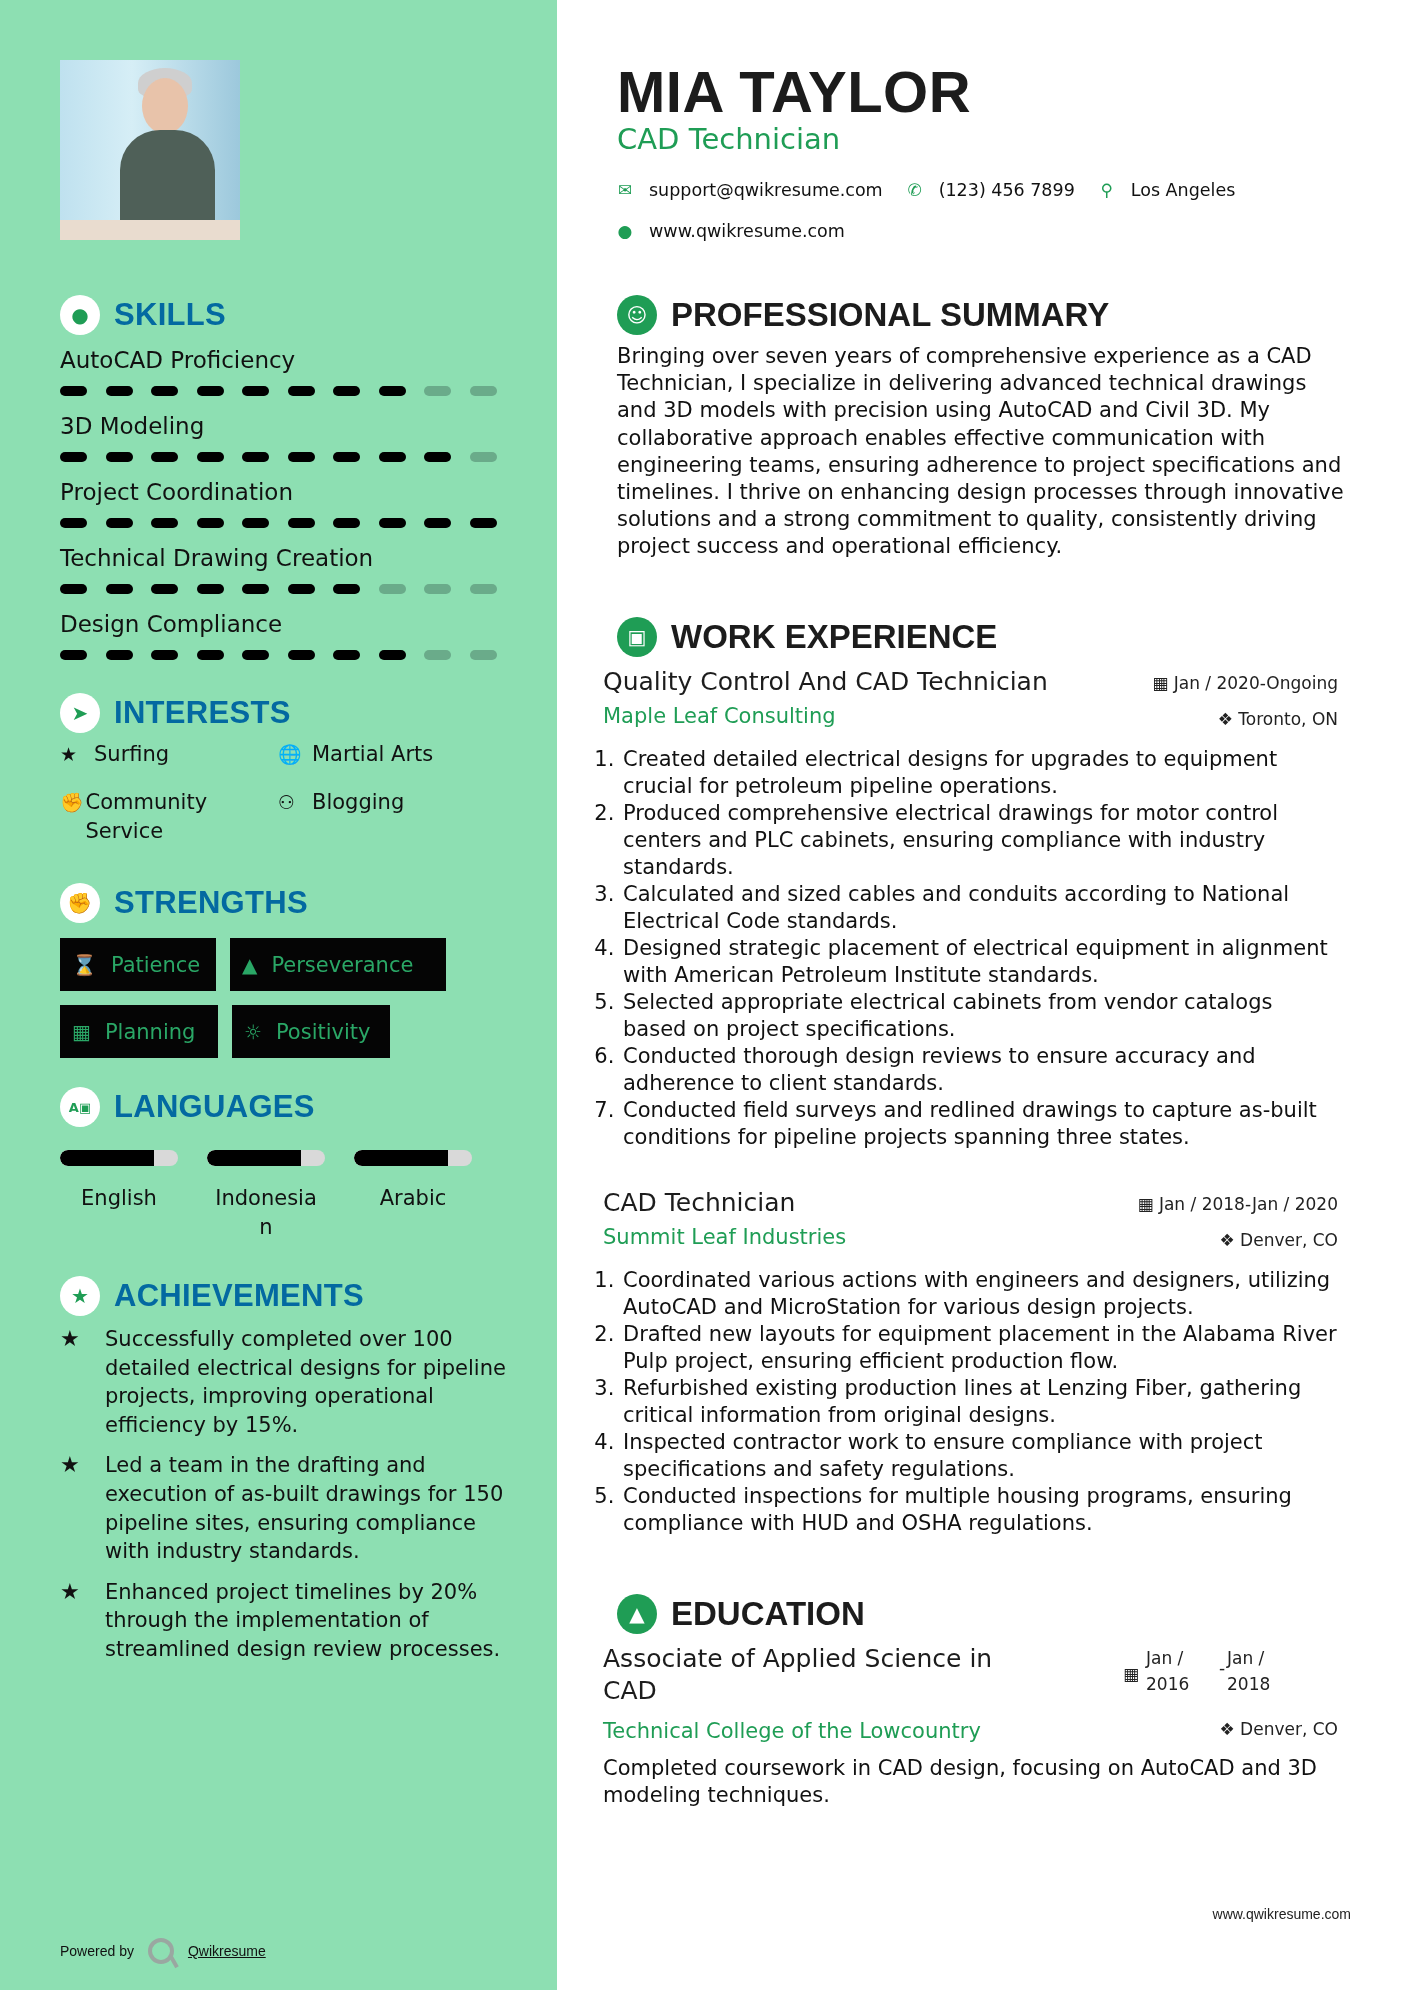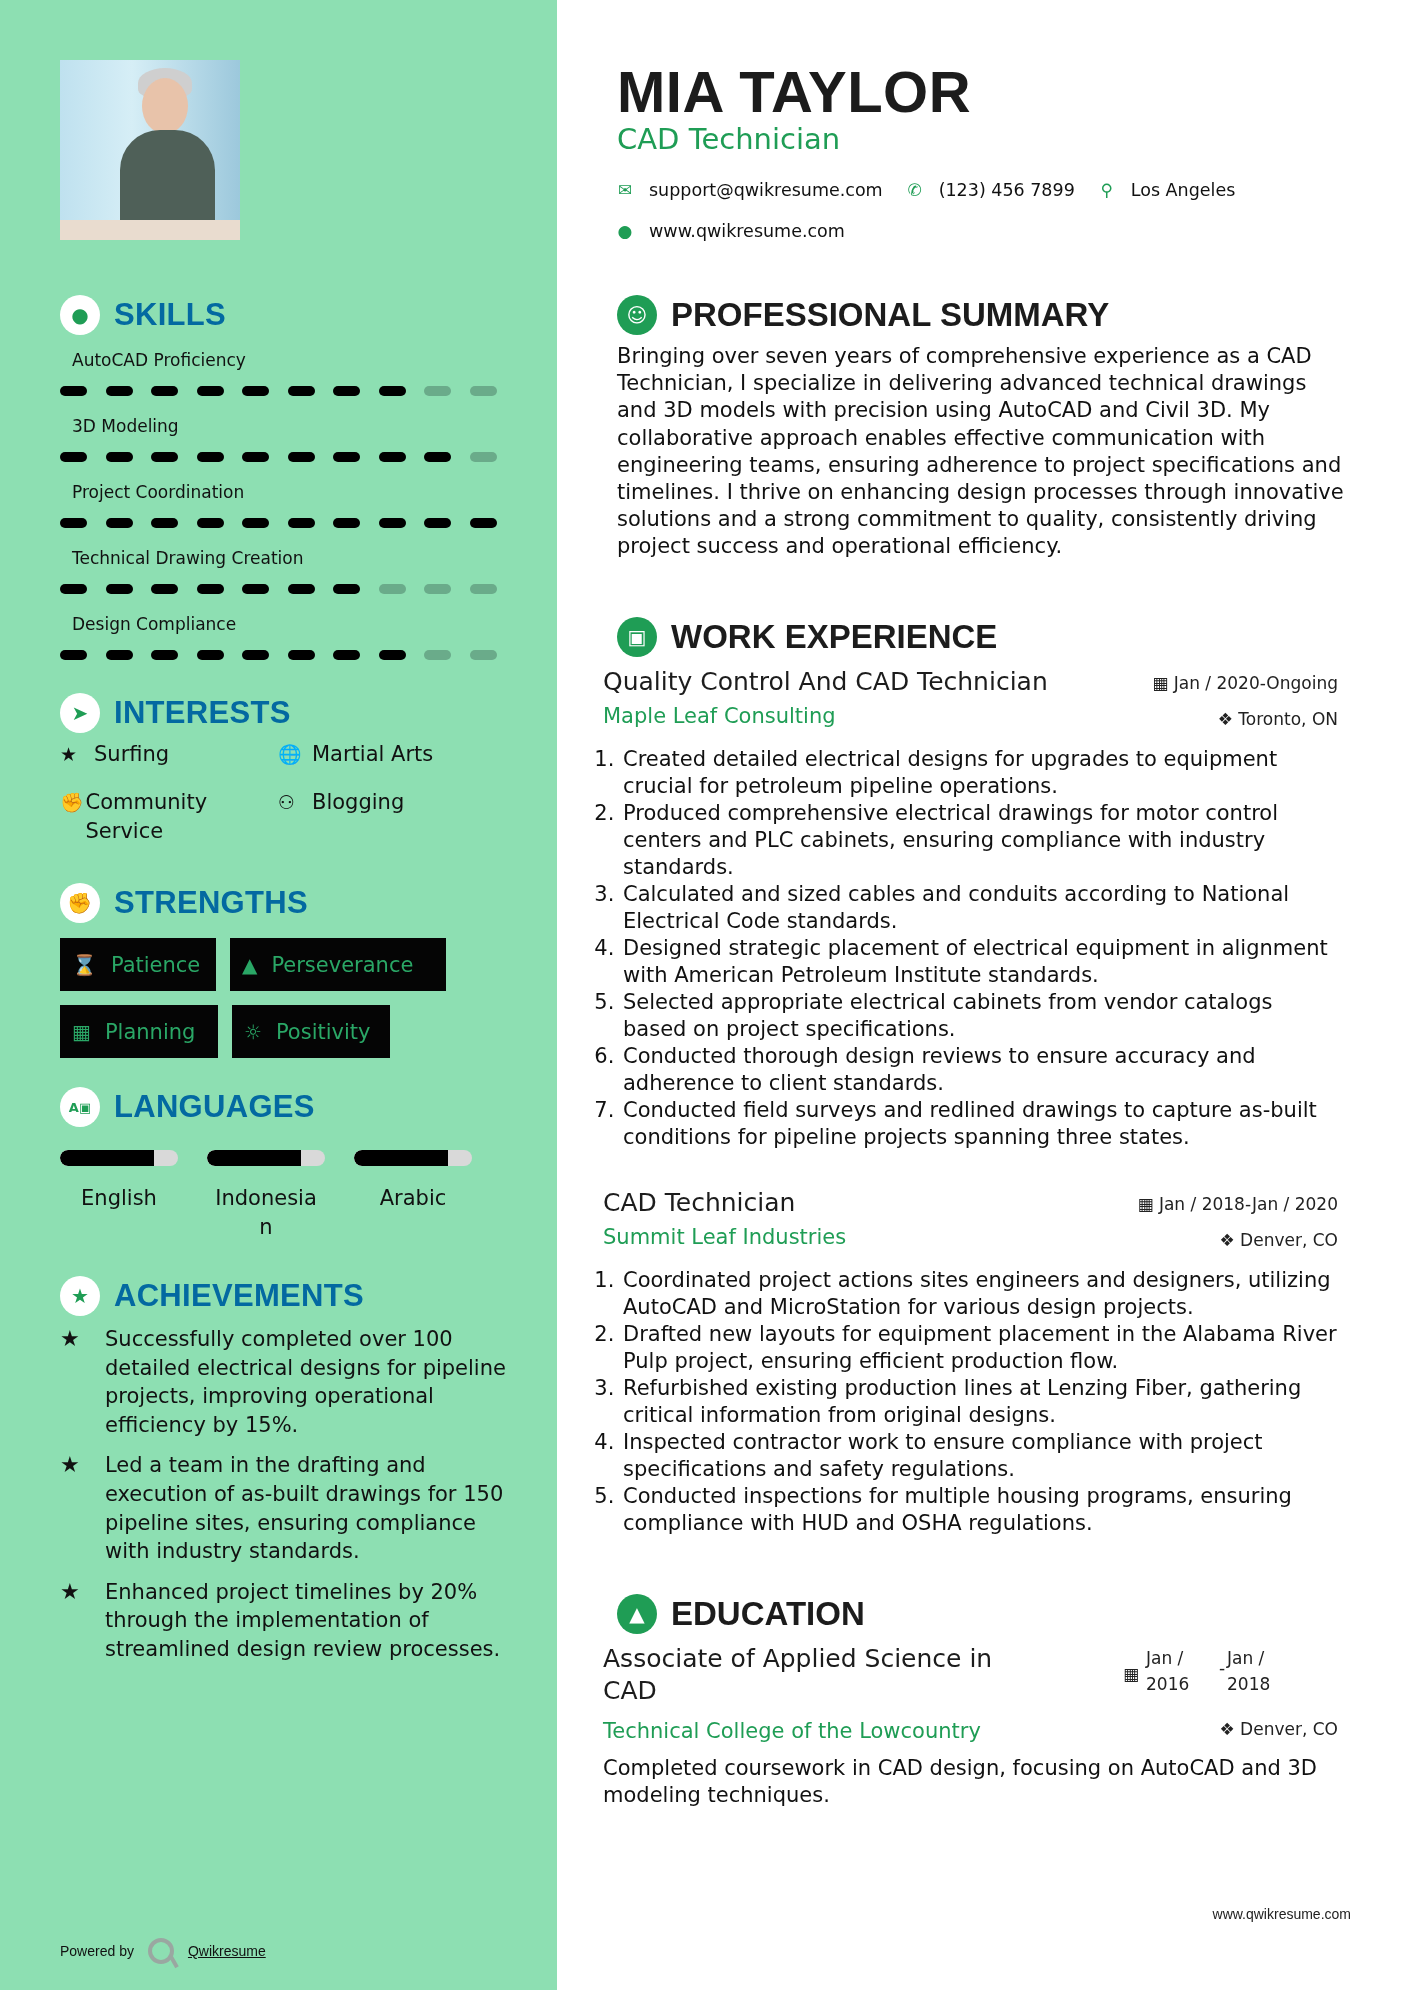--- a/index.html
+++ b/index.html
@@ -14,21 +14,21 @@
   .photo .head { position: absolute; left: 82px; top: 18px; width: 46px; height: 56px; background: #e8c3aa; border-radius: 50%; }
   .photo .hair { position: absolute; left: 78px; top: 8px; width: 54px; height: 30px; background: #cfcfcf; border-radius: 50% 50% 30% 30%; }
   .photo .desk { position: absolute; left: 0; top: 160px; width: 180px; height: 20px; background: #e9dccf; }
 
   .sec-head { position: absolute; left: 60px; display: flex; align-items: center; }
   .sec-icon { width: 40px; height: 40px; border-radius: 50%; background: #ffffff; display: flex; align-items: center; justify-content: center; color: #1f9d55; font-size: 20px; margin-right: 14px; }
   .sec-title { font-family: "Liberation Sans", sans-serif; font-weight: bold; font-size: 31px; color: #0369a1; letter-spacing: 0.3px; }
 
   .skills { position: absolute; left: 60px; top: 344px; width: 440px; }
   .skill { height: 66px; }
-  .skill-name { font-size: 17px; color: #111; height: 32px; line-height: 32px; margin-left: 12px; }
+  .skill-name { font-size: 23px; color: #111; height: 32px; line-height: 32px; }
   .dots { display: flex; gap: 18.5px; margin-top: 10px; }
   .dot { width: 27px; height: 10px; border-radius: 5px; background: #000; }
   .dot.off { background: #6aab8a; }
 
   .interests { position: absolute; left: 60px; top: 740px; width: 440px; }
   .int-item { position: absolute; display: flex; font-size: 21px; color: #111; line-height: 29px; }
   .int-item .ic { width: 34px; font-size: 19px; }
 
   .strengths { position: absolute; left: 60px; top: 938px; width: 440px; }
   .chip { position: absolute; height: 53px; background: #050505; color: #2aa766; font-size: 21px; display: flex; align-items: center; padding: 0 12px; }
@@ -306,21 +306,21 @@
         <li>Conducted field surveys and redlined drawings to capture as-built conditions for pipeline projects spanning three states.</li>
       </ol>
   </div>
 
   <div class="job" style="top:1188px">
     <div class="job-title">CAD Technician</div>
     <div class="job-date"><span>▦ </span><span>Jan / 2018-Jan / 2020</span></div>
     <div class="job-co">Summit Leaf Industries</div>
     <div class="job-loc" style="top:42px"><span>❖ </span><span>Denver, CO</span></div>
     <ol id="job1">
-        <li>Coordinated project actions sites engineers and designers, utilizing AutoCAD and MicroStation for various design projects.</li>
+        <li>Coordinated various actions with engineers and designers, utilizing AutoCAD and MicroStation for various design projects.</li>
         <li>Drafted new layouts for equipment placement in the Alabama River Pulp project, ensuring efficient production flow.</li>
         <li>Refurbished existing production lines at Lenzing Fiber, gathering critical information from original designs.</li>
         <li>Inspected contractor work to ensure compliance with project specifications and safety regulations.</li>
         <li>Conducted inspections for multiple housing programs, ensuring compliance with HUD and OSHA regulations.</li>
       </ol>
   </div>
 
   <div class="r-sec" style="top:1594px">
     <span class="r-icon">▲</span>
     <span class="r-title">EDUCATION</span>

